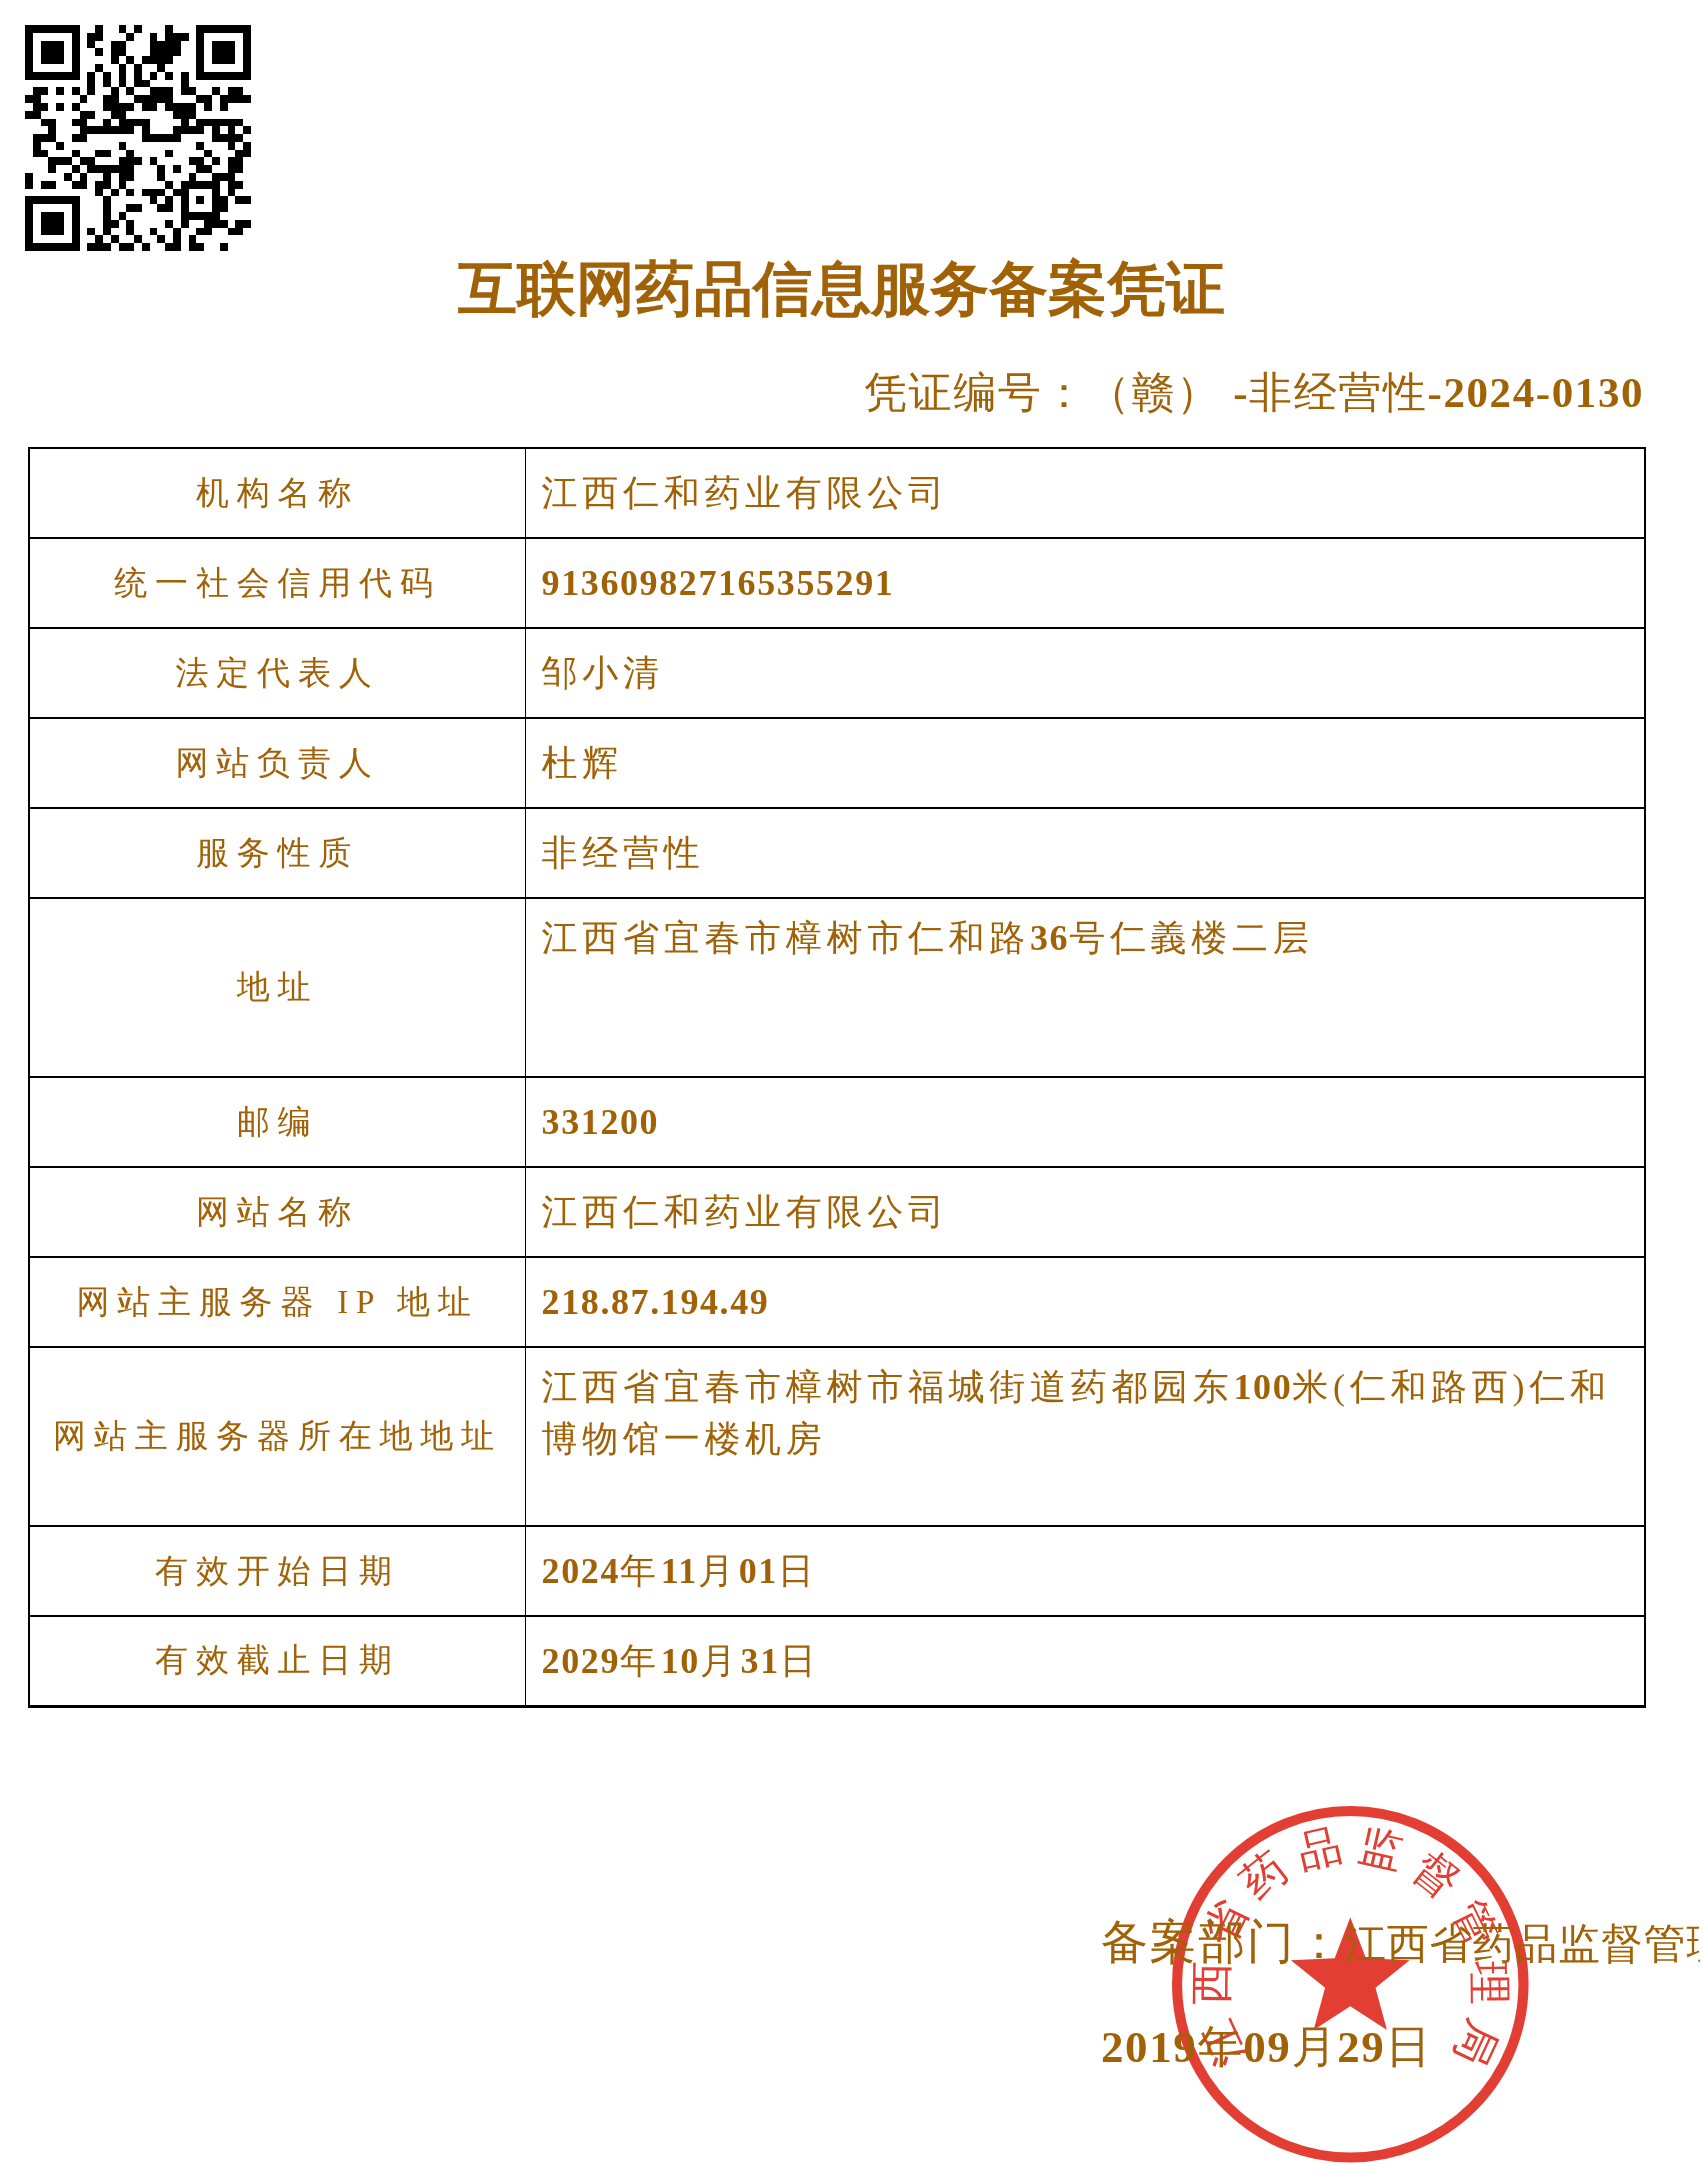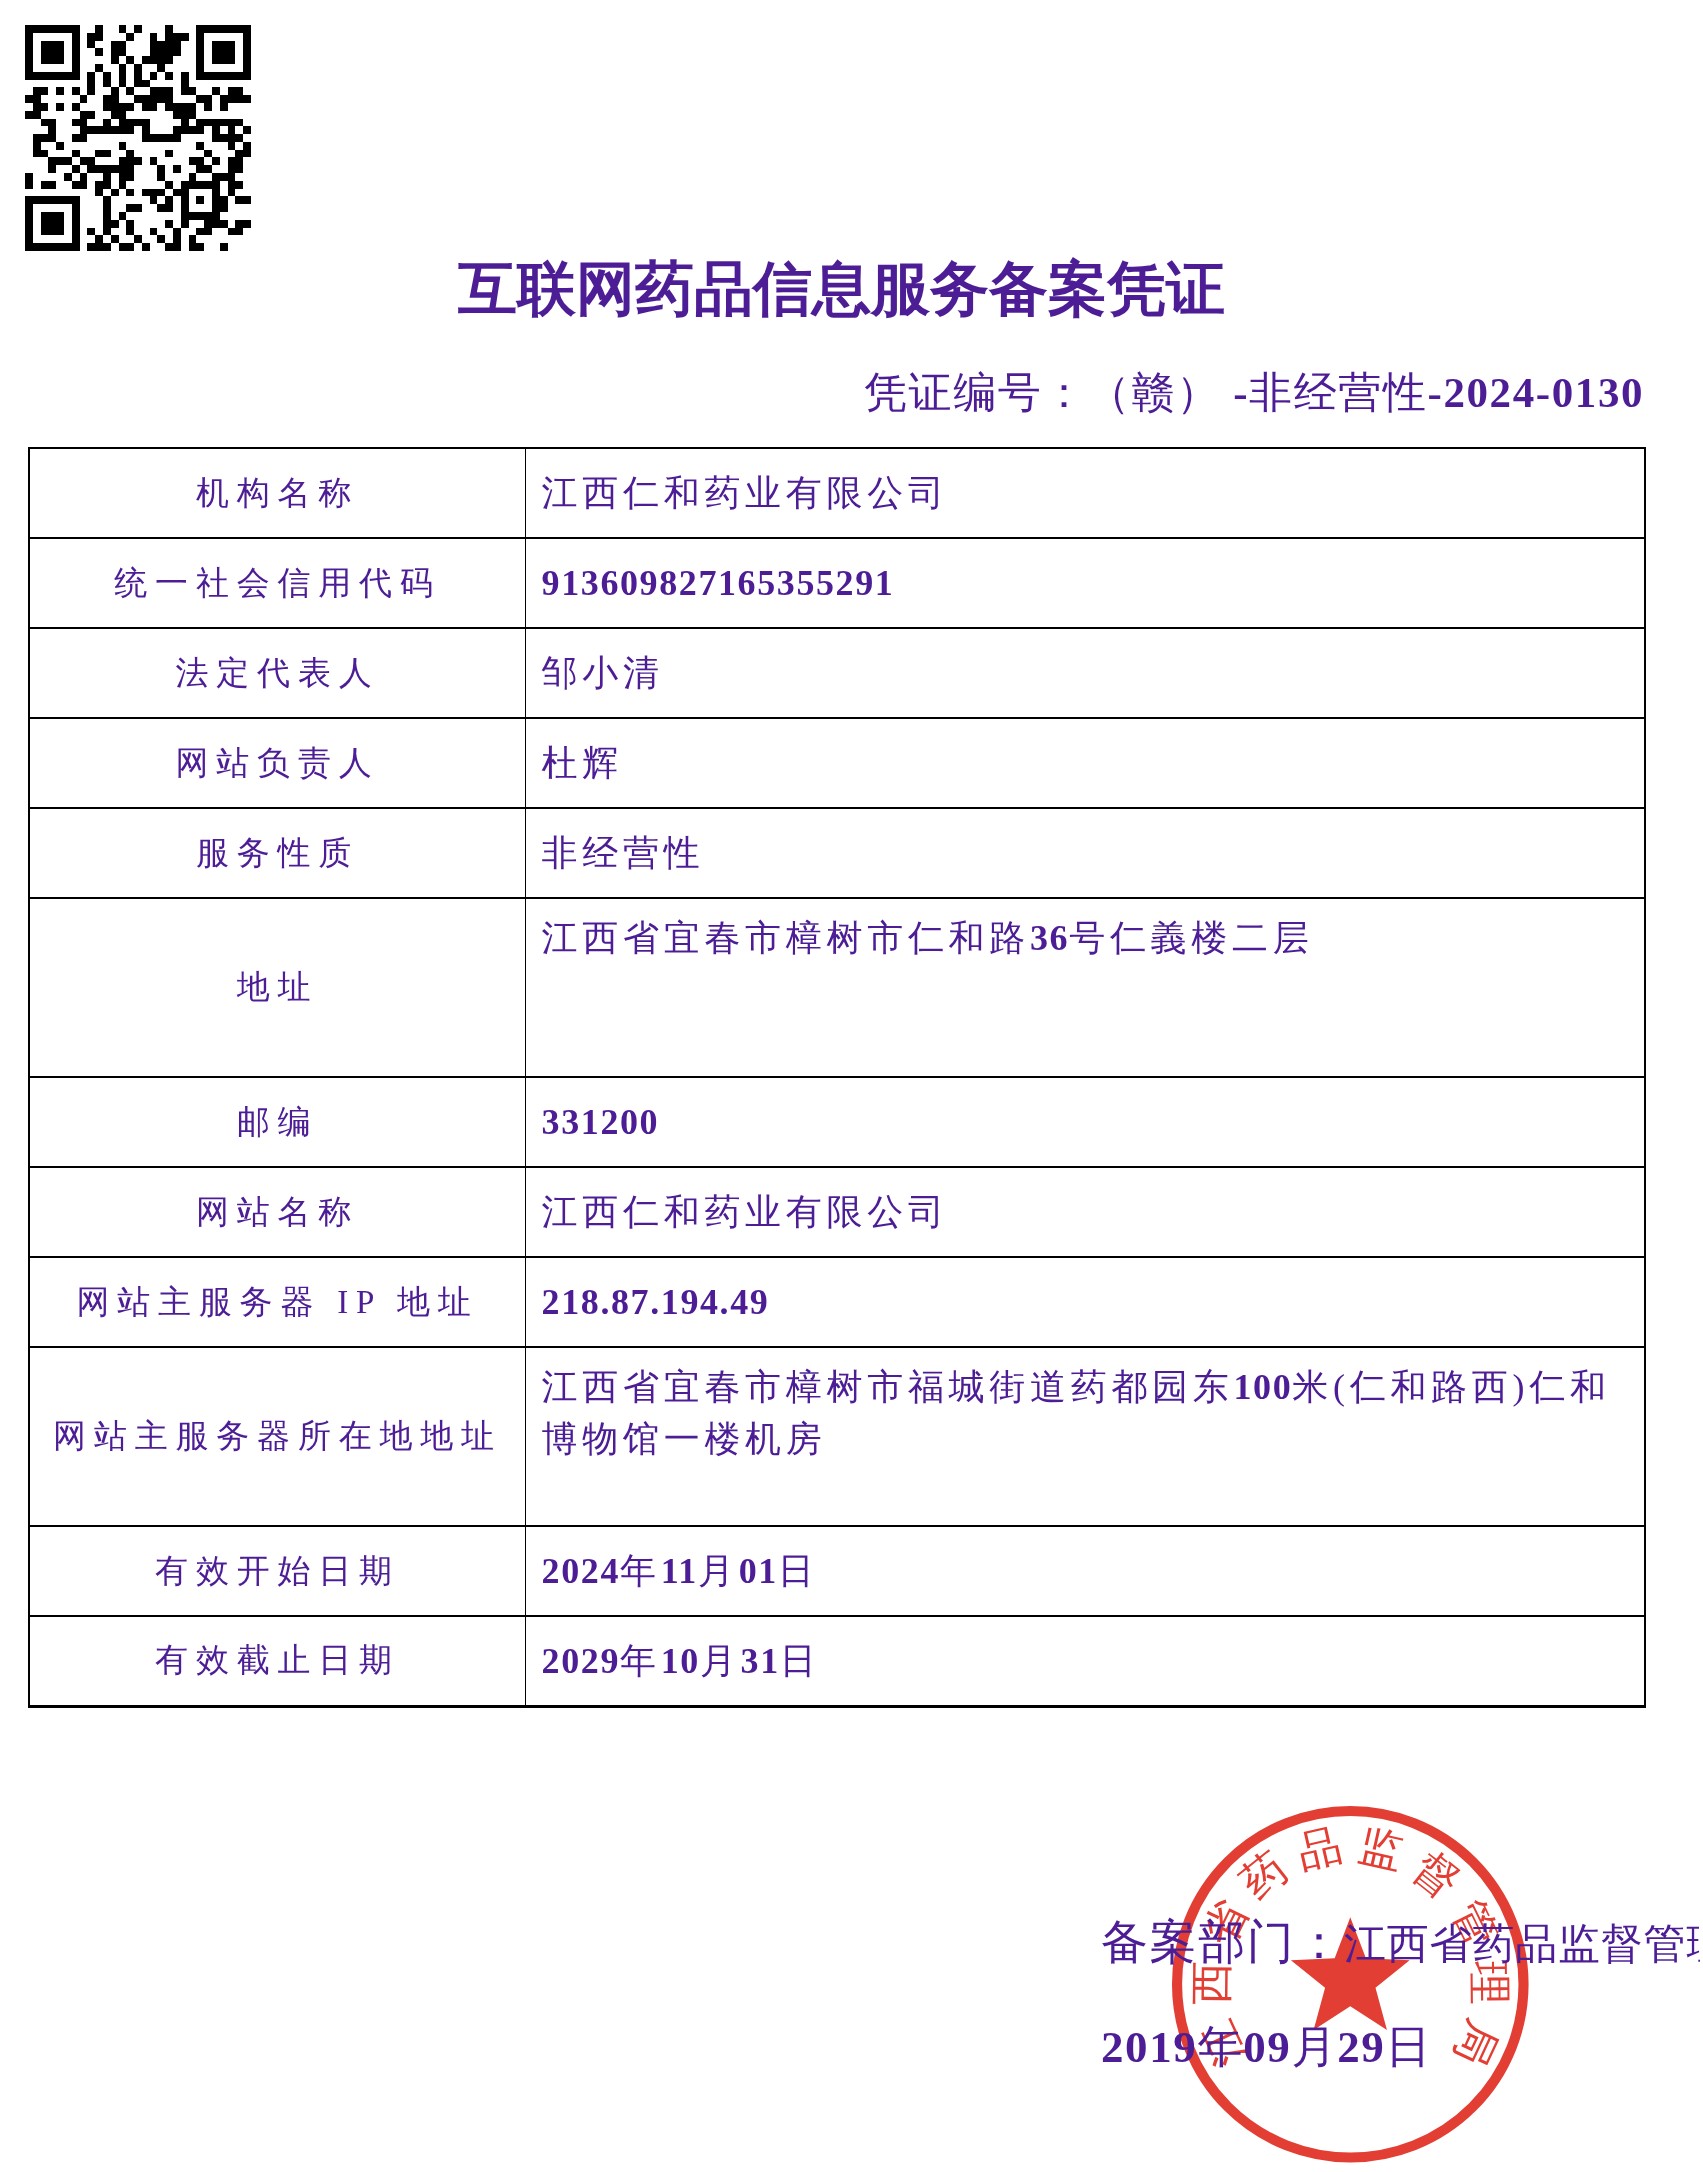--- a/index.html
+++ b/index.html
@@ -1,17 +1,17 @@
 <!DOCTYPE html>
 <html style="font-size:12.5px"><head>
 <meta charset="utf-8">
 <style>
   html,body{margin:0;padding:0;background:#fff;}
   .page{position:relative;width:1700px;height:2172px;background:#ffffff;overflow:hidden;
-        font-family:"Liberation Serif","DejaVu Serif",serif;color:#4c1d95;}
+        font-family:"Liberation Serif","DejaVu Serif",serif;color:#a16207;}
   .qr{position:absolute;left:25px;top:25px;width:226px;height:226px;}
   .title{position:absolute;left:458px;top:260px;font-size:59px;font-weight:bold;
          letter-spacing:0;white-space:nowrap;line-height:1;}
   .certline{position:absolute;left:864px;top:368px;font-size:43px;line-height:1.15;
             white-space:nowrap;letter-spacing:1.6px;}
   .b{font-weight:bold;}
   table.cert{position:absolute;left:28px;top:447px;width:1618px;border-collapse:collapse;
              table-layout:fixed;border:2.3px solid #000;border-bottom:3.9px solid #000;}
   table.cert td{border:1.6px solid #000;overflow:hidden;}
   table.cert tr + tr td{border-top:2.3px solid #000;}

